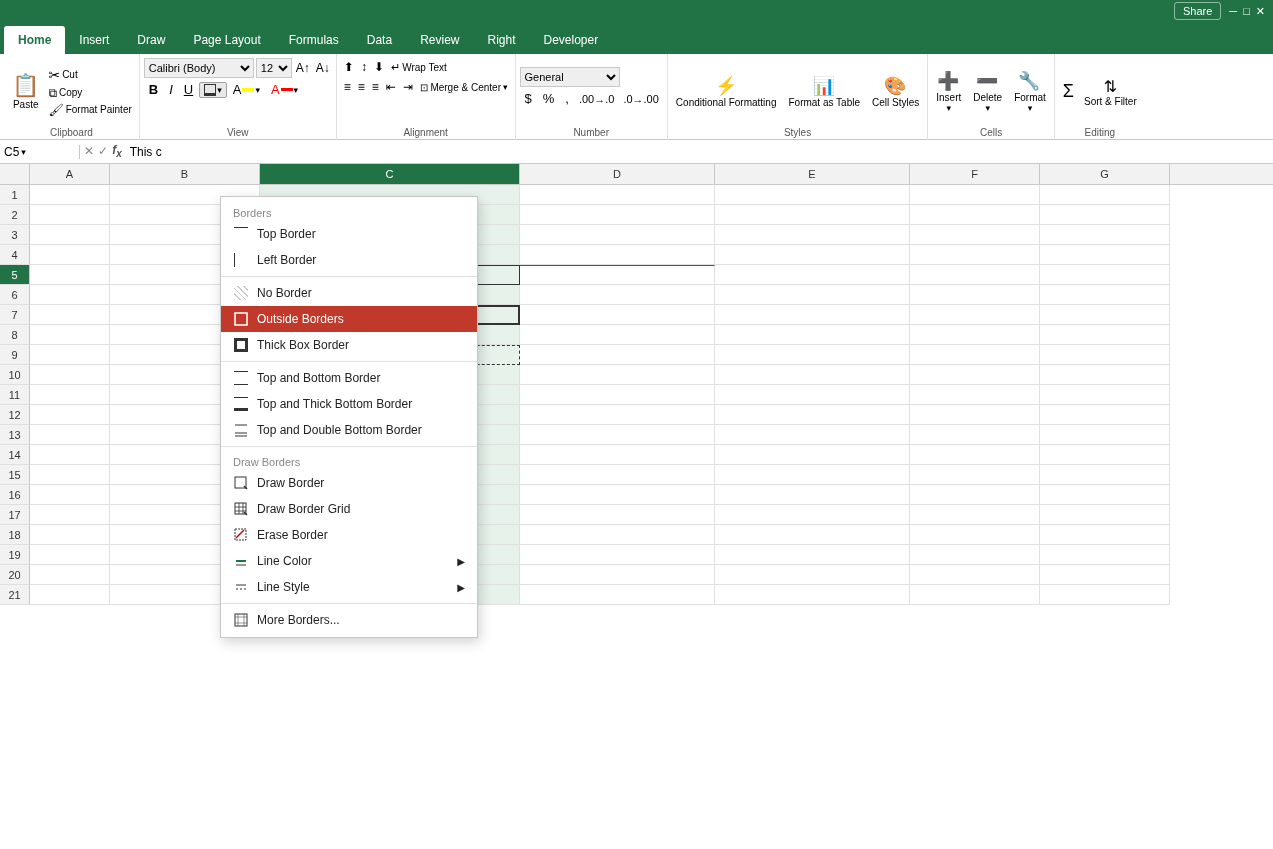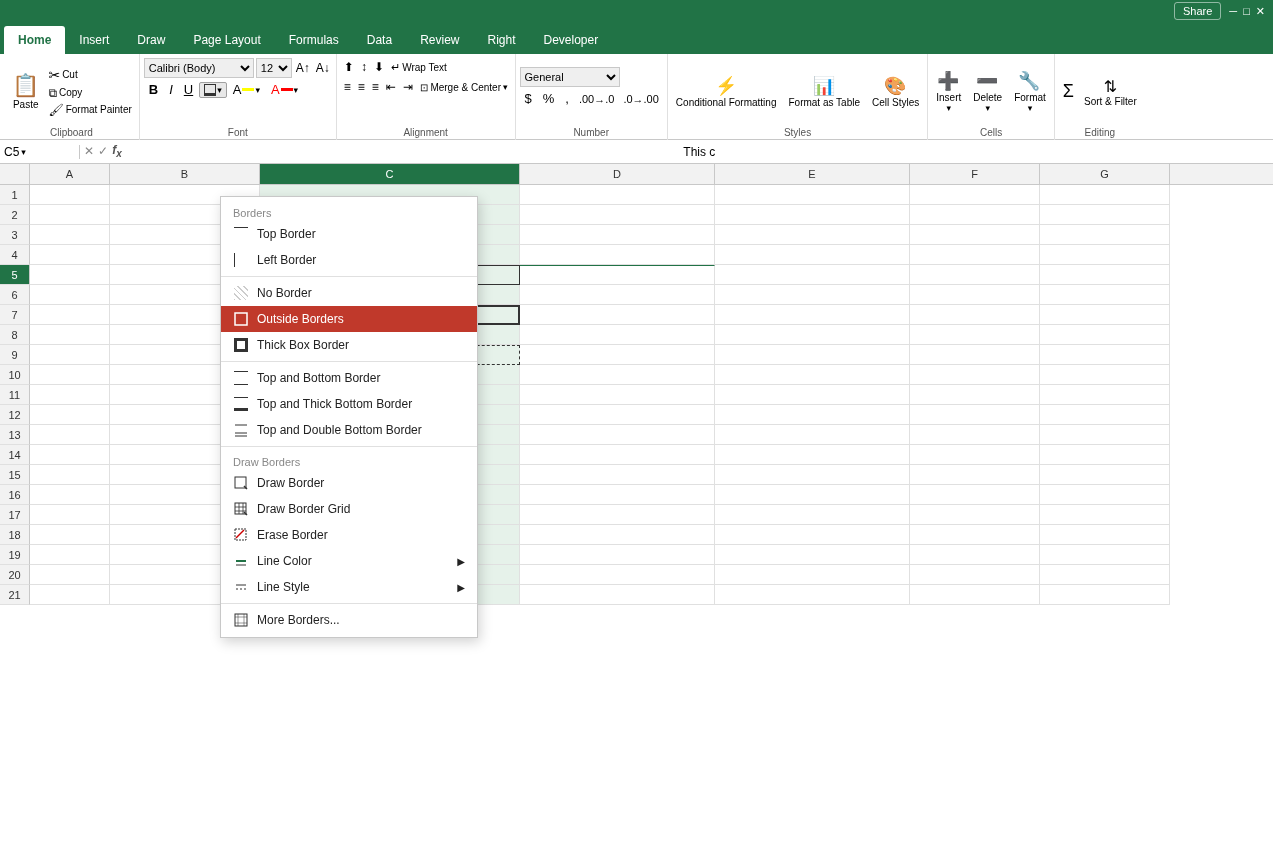--- a/index.html
+++ b/index.html
@@ -71,21 +71,20 @@
       display: flex;
       align-items: center;
       padding: 0 4px;
       gap: 4px;
       color: #555;
     }
     .formula-input {
       flex: 1;
       padding: 0 4px;
       font-size: 12px;
-      text-align: center;
     }
 
     
     .spreadsheet {
       display: flex;
       flex-direction: column;
       position: relative;
     }
     .col-headers {
       display: flex;
@@ -362,21 +361,21 @@
             <span style="display:inline-block;width:12px;height:3px;background:#ffff00;"></span>
             <span style="font-size:9px;">▾</span>
         </span>
         <span style="padding:1px 4px;cursor:pointer;border:1px solid transparent;border-radius:2px;font-size:13px;display:flex;align-items:center;gap:1px;">
           <span style="color:#ff0000;">A</span>
             <span style="display:inline-block;width:12px;height:3px;background:#ff0000;"></span>
             <span style="font-size:9px;">▾</span>
         </span>
       </div>
     </div>
-    <div class="section-label">Font</div>
+    <div class="section-label">View</div>
   </div>
 
   <div class="ribbon-section" style="flex-direction:column; justify-content:space-between; min-width:120px;">
     <div style="display:flex;flex-direction:column;gap:2px;flex:1;padding-top:4px;">
       <div style="display:flex;align-items:center;gap:1px;">
         <span style="padding:2px 3px;cursor:pointer;font-size:12px;">⬆</span>
         <span style="padding:2px 3px;cursor:pointer;font-size:12px;">↕</span>
         <span style="padding:2px 3px;cursor:pointer;font-size:12px;">⬇</span>
         <span style="padding:2px 3px;cursor:pointer;font-size:10px;display:flex;align-items:center;gap:2px;">
           <span style="font-size:11px;">↵</span>

